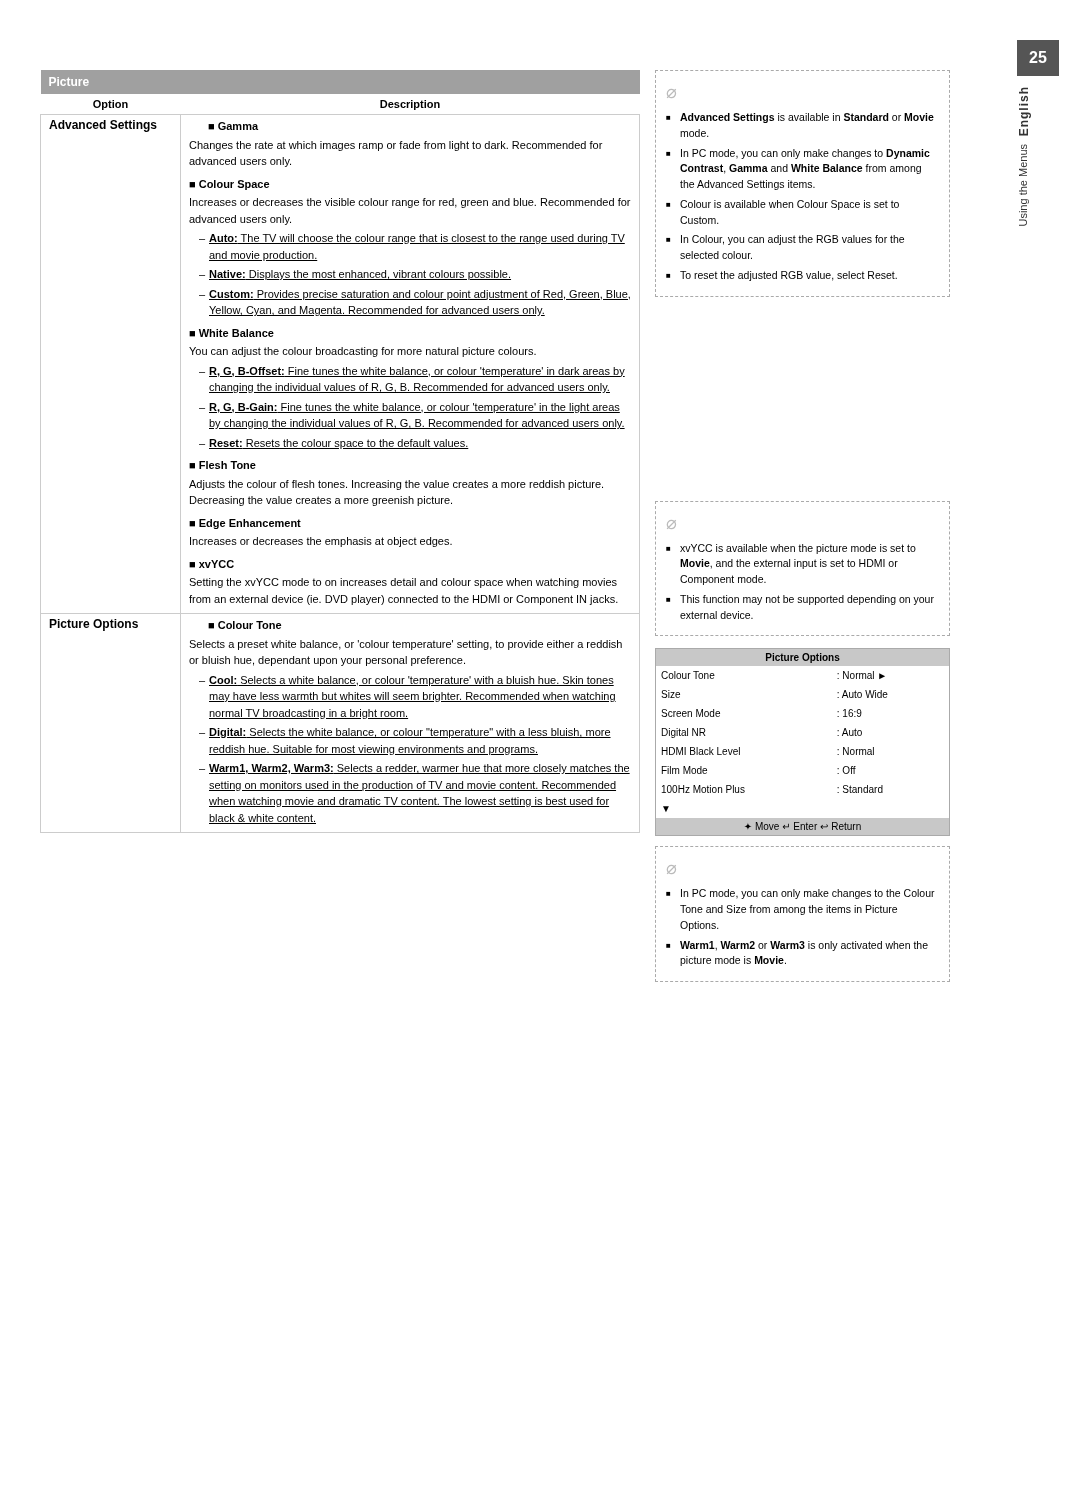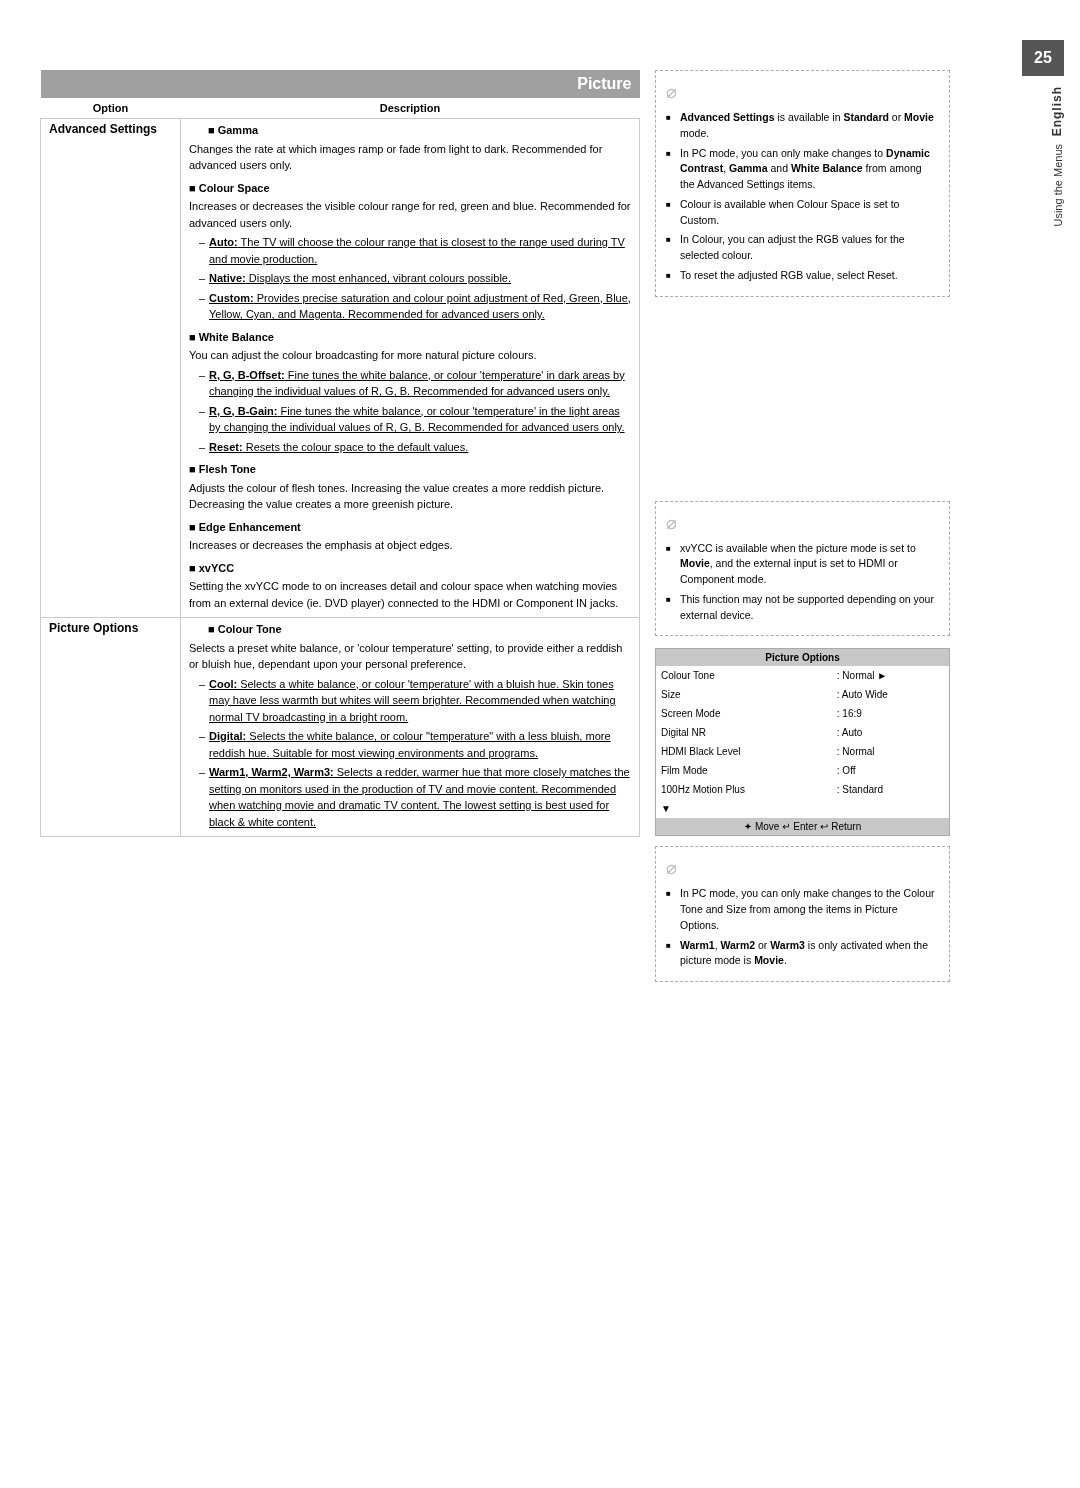--- a/index.html
+++ b/index.html
@@ -17,23 +17,23 @@
       width: 1080px;
       min-height: 1488px;
       padding: 40px 0;
     }
 
     
     .right-sidebar {
       width: 55px;
       display: flex;
       flex-direction: column;
-      align-items: flex-end;
+      align-items: flex-start;
       position: absolute;
-      right: 16px;
+      right: 8px;
       top: 0;
       bottom: 0;
     }
 
     .page-number {
       background: #555;
       color: #fff;
       width: 42px;
       height: 36px;
       display: flex;
@@ -85,23 +85,23 @@
     
     .picture-table {
       width: 100%;
       border-collapse: collapse;
       margin-bottom: 0;
     }
 
     .picture-table .header-row td {
       background: #a0a0a0;
       color: #fff;
-      text-align: right;
-      font-weight: bold;
-      font-size: 16px;
+      text-align: left;
+      font-weight: bold;
+      font-size: 12px;
       padding: 5px 8px;
     }
 
     .picture-table .col-header td {
       text-align: center;
       font-weight: bold;
       font-size: 11px;
       padding: 4px 8px;
       border-bottom: 1px solid #ccc;
     }

